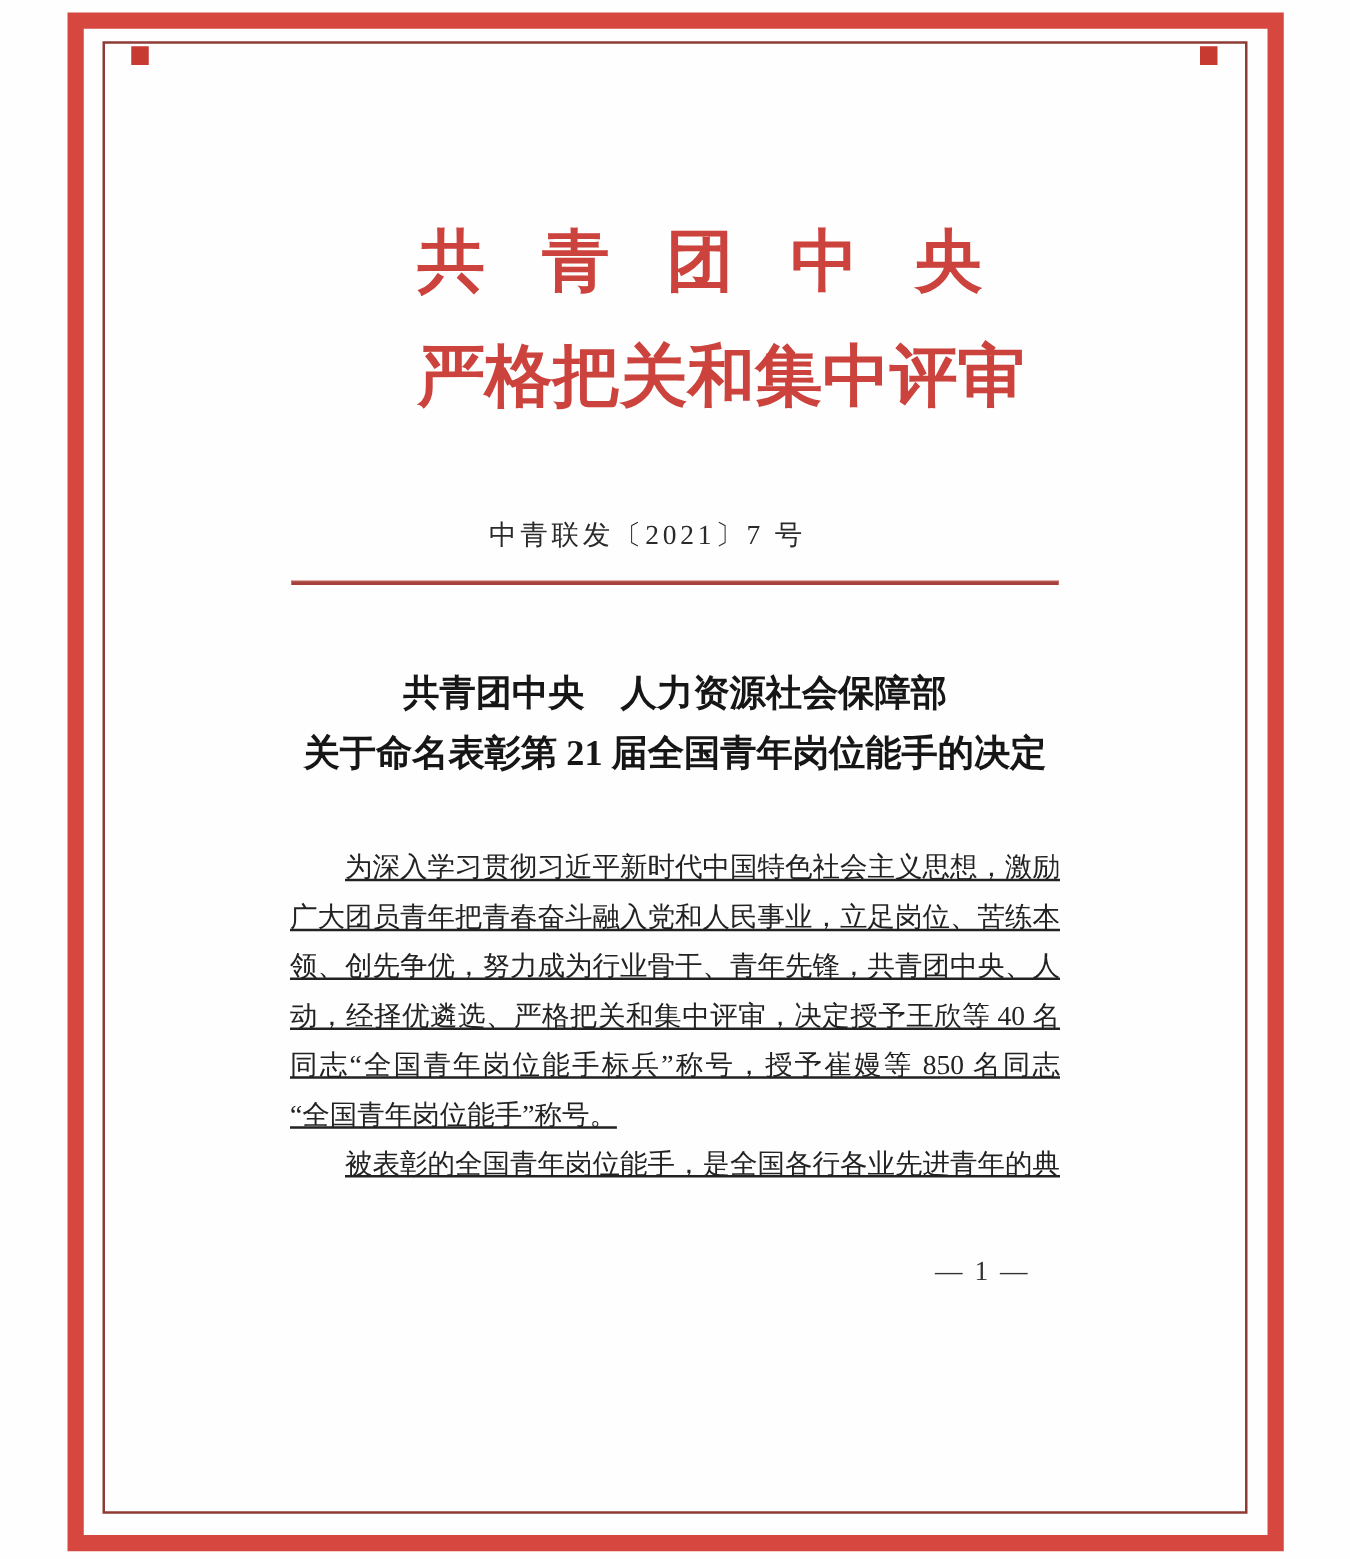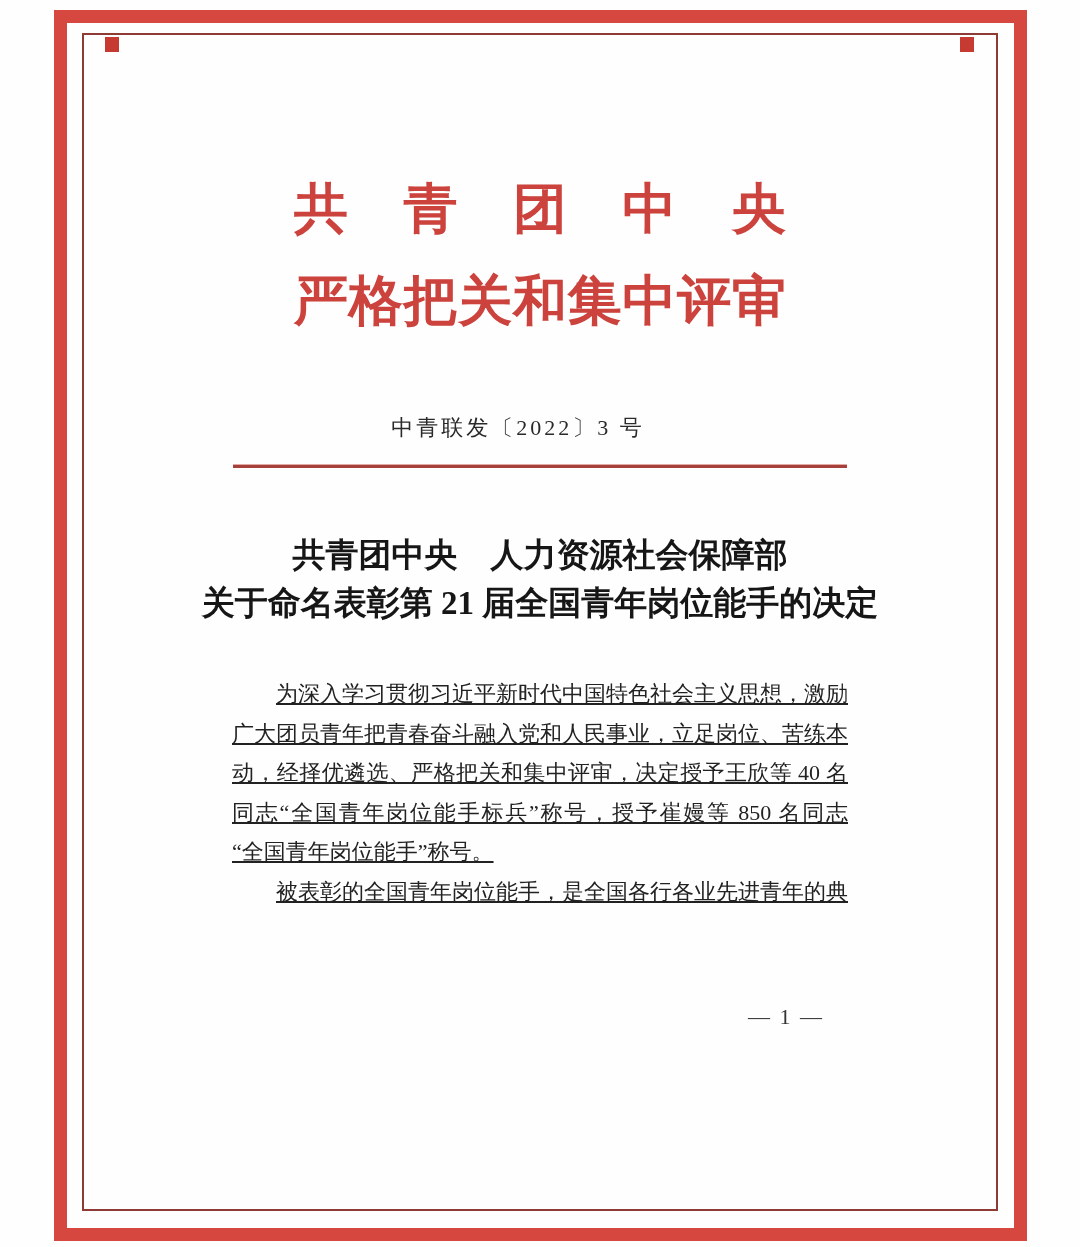--- a/index.html
+++ b/index.html
@@ -27,40 +27,41 @@
   .corner-mark.right{left:960px;}
 
   
   .org-title{
     position:absolute;left:294px;top:163px;width:492px;
     color:#cc423c;font-weight:bold;font-size:54px;line-height:92px;
   }
   .org-line{
     text-align:justify;text-align-last:justify;text-justify:inter-character;
     white-space:nowrap;
+    margin-left:40px;
   }
 
   
   .doc-number{
     position:absolute;left:82px;top:413px;width:916px;
     text-align:center;font-size:22px;letter-spacing:3px;color:#2a2a2a;
     transform:translateX(-22px);
   }
 
   
   .red-rule{
     position:absolute;left:233px;top:464px;width:614px;height:3px;
     background:#a6403b;border-top:1px solid #e5a9a4;
   }
 
   
   .doc-title{
     position:absolute;left:82px;top:531px;width:916px;
     text-align:center;color:#161616;font-weight:bold;
-    font-size:33px;line-height:48px;
+    font-size:29px;line-height:48px;
   }
 
   
   .body-text{
     position:absolute;left:232px;top:674px;width:616px;
     font-size:22px;line-height:39.5px;color:#222222;
   }
   .body-line{
     text-align:justify;text-align-last:justify;text-justify:inter-character;
     height:39.5px;overflow:hidden;text-decoration:underline;
@@ -83,32 +84,33 @@
   <div class="inner-frame"></div>
 
   <div class="corner-mark left"></div>
   <div class="corner-mark right"></div>
 
   <div class="org-title">
     <div class="org-line">共青团中央</div>
     <div class="org-line">严格把关和集中评审</div>
   </div>
 
-  <div class="doc-number">中青联发〔2022〕3 号</div>
+  <div class="doc-number">中青联发〔2021〕7 号</div>
 
   <div class="red-rule"></div>
 
   <div class="doc-title">
     <div>共青团中央　人力资源社会保障部</div>
     <div>关于命名表彰第 21 届全国青年岗位能手的决定</div>
   </div>
 
   <div class="body-text">
     <div class="body-line indent">为深入学习贯彻习近平新时代中国特色社会主义思想，激励</div>
     <div class="body-line">广大团员青年把青春奋斗融入党和人民事业，立足岗位、苦练本</div>
+    <div class="body-line">领、创先争优，努力成为行业骨干、青年先锋，共青团中央、人</div>
     <div class="body-line">动，经择优遴选、严格把关和集中评审，决定授予王欣等 40 名</div>
     <div class="body-line">同志“全国青年岗位能手标兵”称号，授予崔嫚等 850 名同志</div>
     <div class="body-line para-end">“全国青年岗位能手”称号。</div>
     <div class="body-line indent">被表彰的全国青年岗位能手，是全国各行各业先进青年的典</div>
   </div>
 
   <div class="page-number">— 1 —</div>
 
 </div>
 

